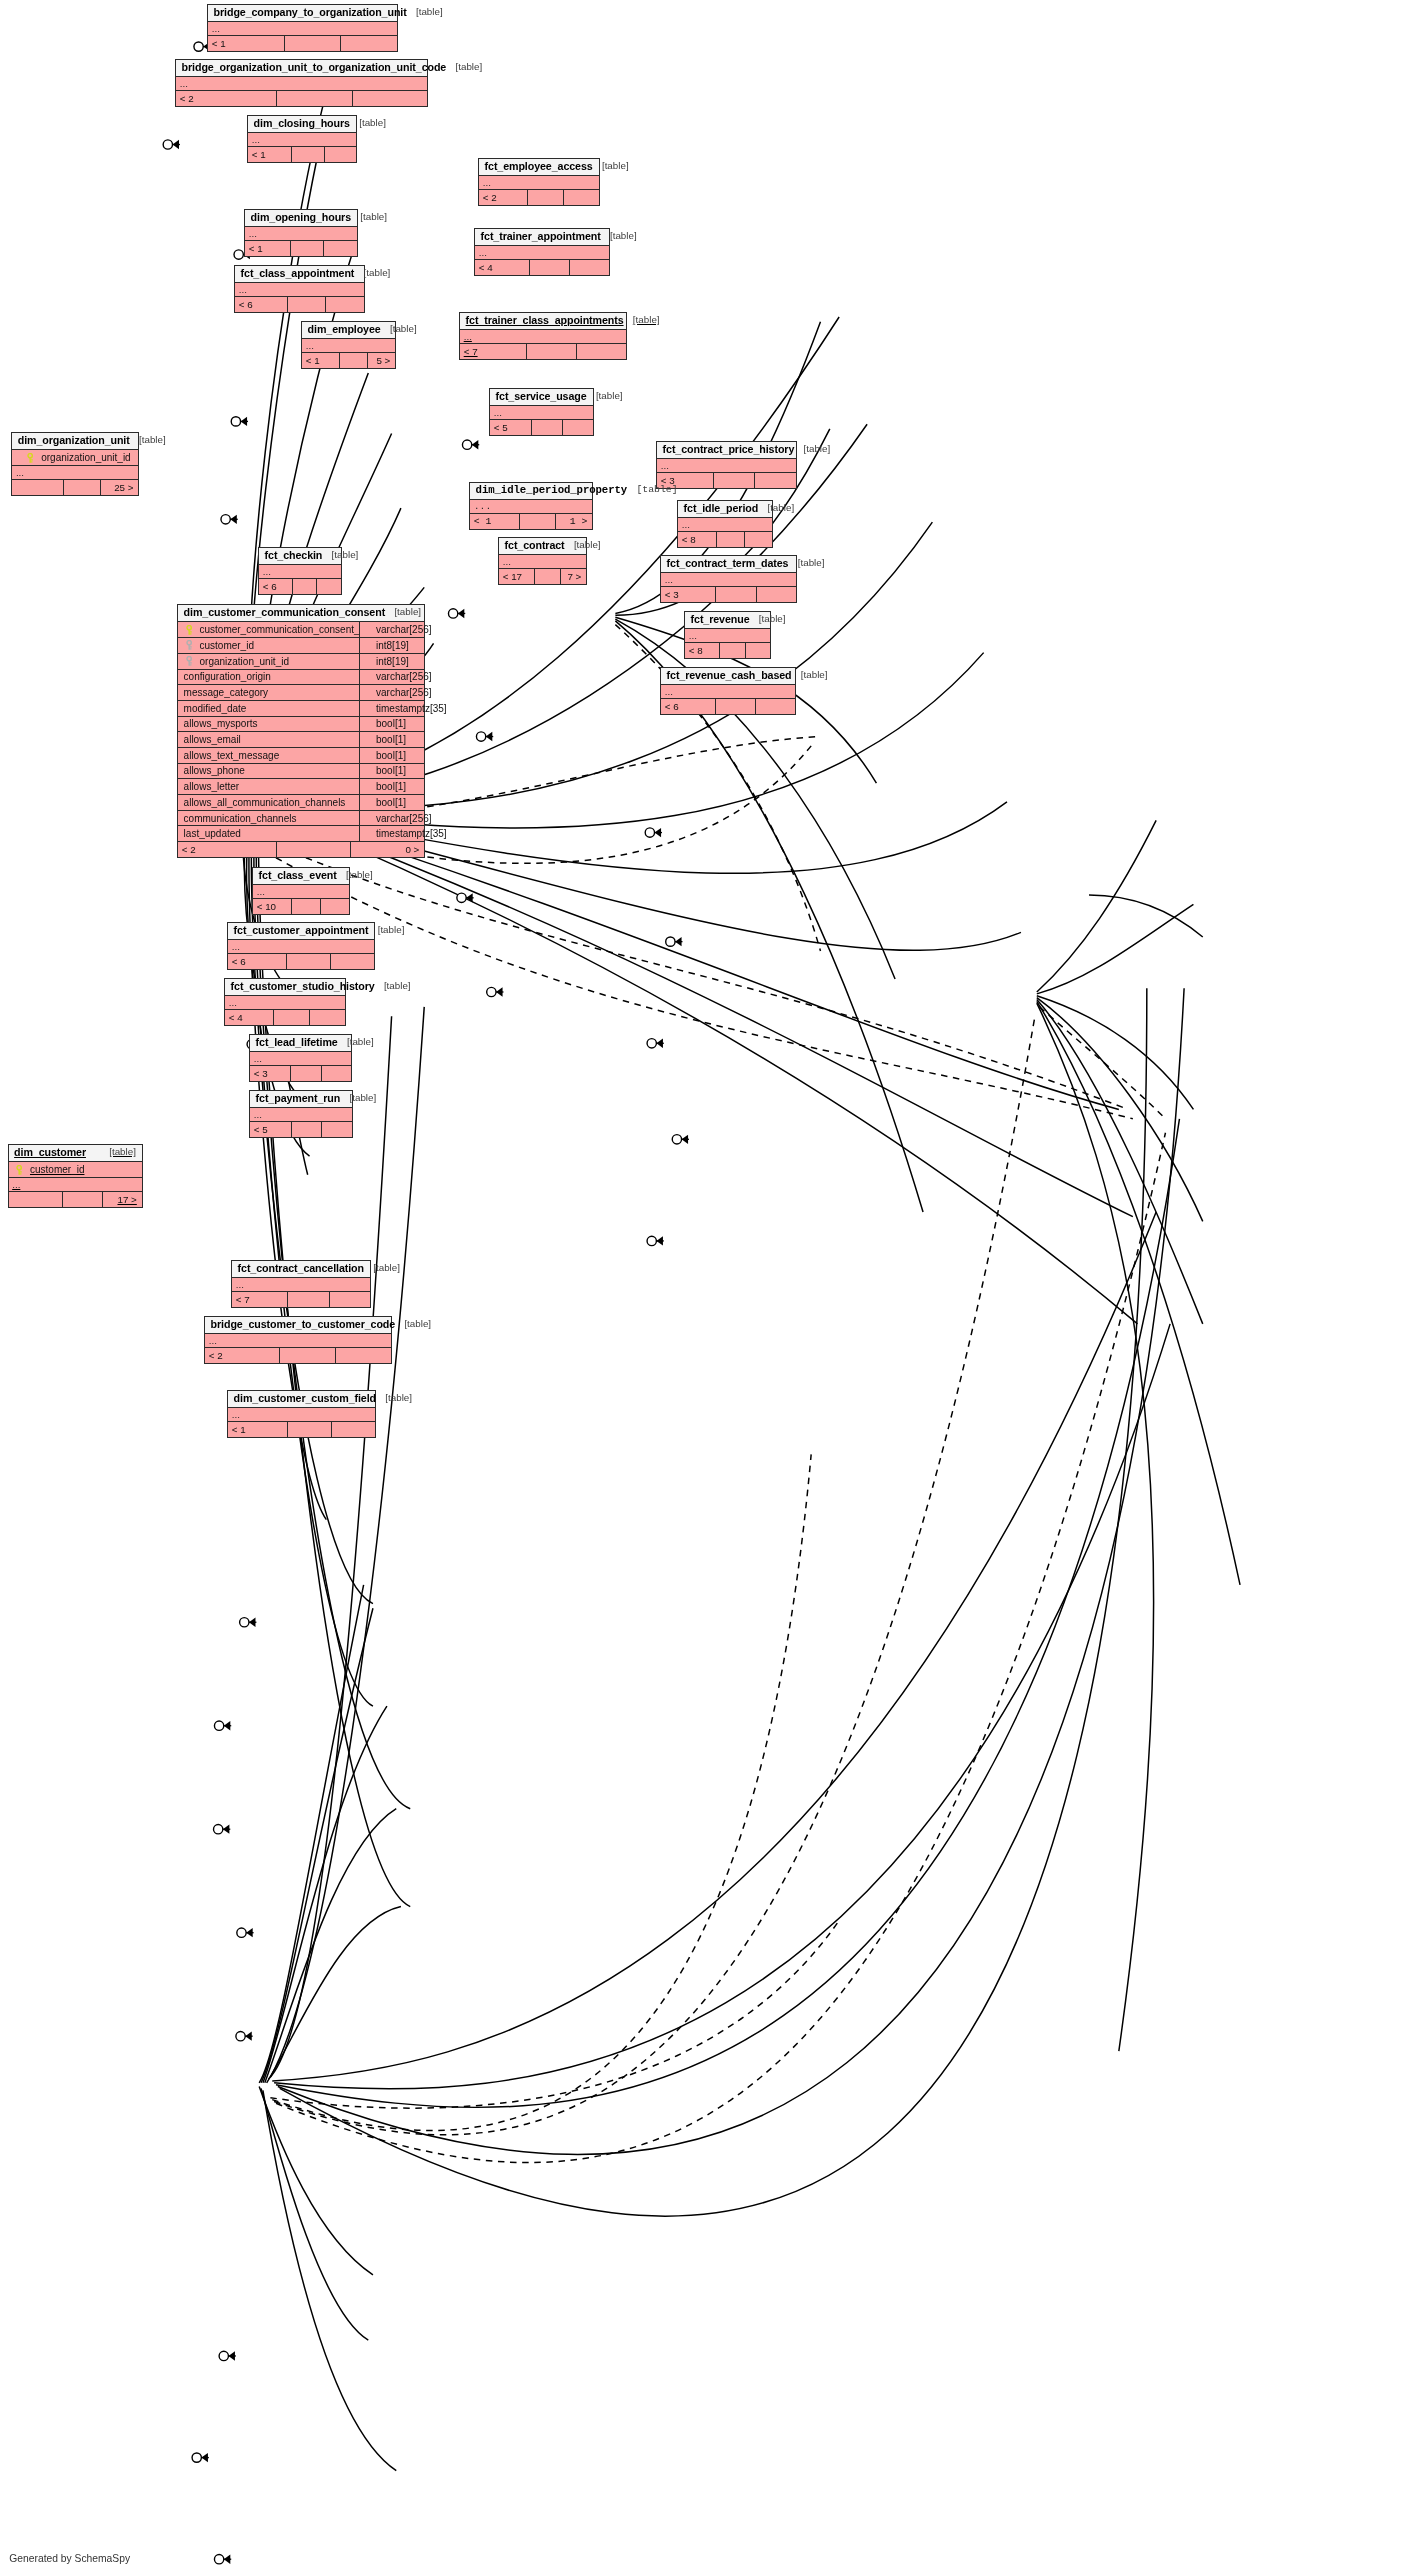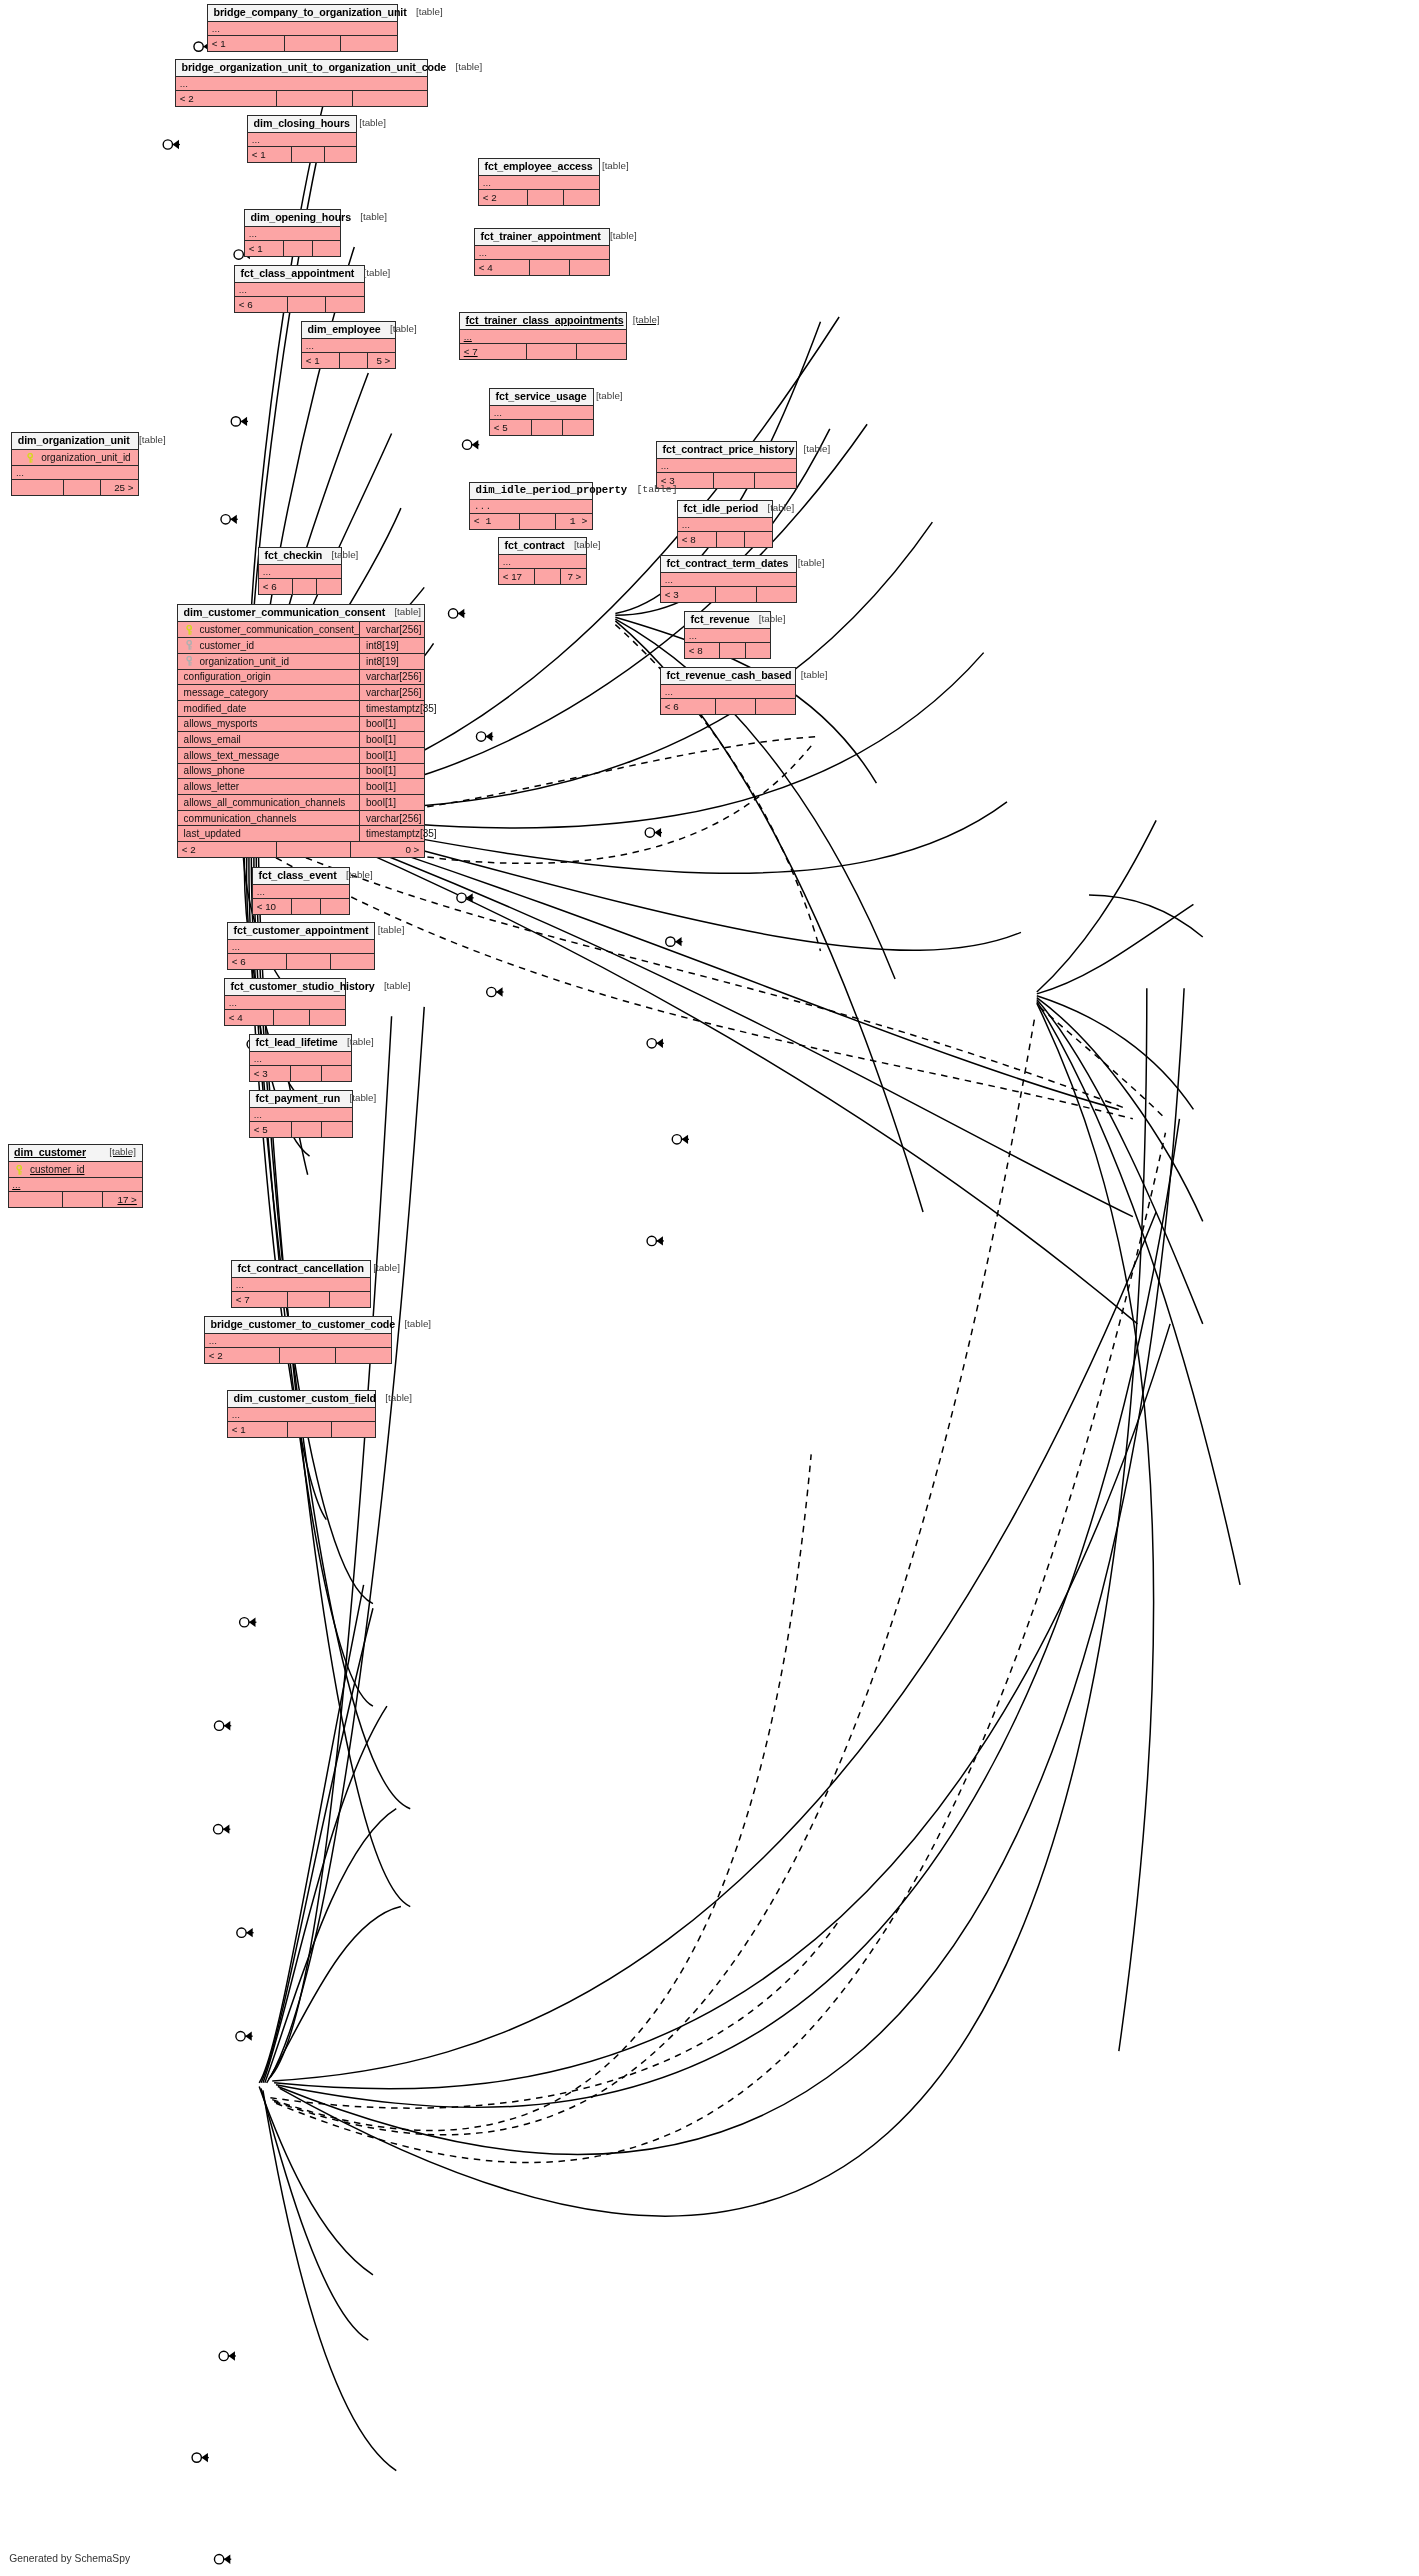--- a/index.html
+++ b/index.html
@@ -66,21 +66,21 @@
     display: flex;
     align-items: center;
     padding-left: 5.6px;
     white-space: nowrap;
     overflow: hidden;
   }
   .col-type {
     flex: 0 0 auto;
     width: 65px;
     border-left: 0.9px solid #2b2b2b;
-    padding-left: 6px;
+    padding-left: 16px;
     white-space: nowrap;
     box-sizing: border-box;
     height: 100%;
     display: flex;
     align-items: center;
   }
   .keyicon {
     display: inline-block;
     width: 10.3px;
     height: 10.3px;
@@ -352,21 +352,21 @@
         <span class="node-name">fct_employee_access</span>
         <span class="node-tag">[table]</span>
       </div>
       <div class="ellipsis-row">...</div>
       <div class="footer-row">
         <div class="fcell left">&lt; 2</div>
         <div class="fcell mid"></div>
         <div class="fcell right"></div>
       </div>
     </div>
-    <div class="node" style="left: 244px; top: 209px; width: 97px;">
+    <div class="node" style="left: 244px; top: 209px; width: 114px;">
       <div class="node-title">
         <span class="node-name">dim_opening_hours</span>
         <span class="node-tag">[table]</span>
       </div>
       <div class="ellipsis-row">...</div>
       <div class="footer-row">
         <div class="fcell left">&lt; 1</div>
         <div class="fcell mid"></div>
         <div class="fcell right"></div>
       </div>

